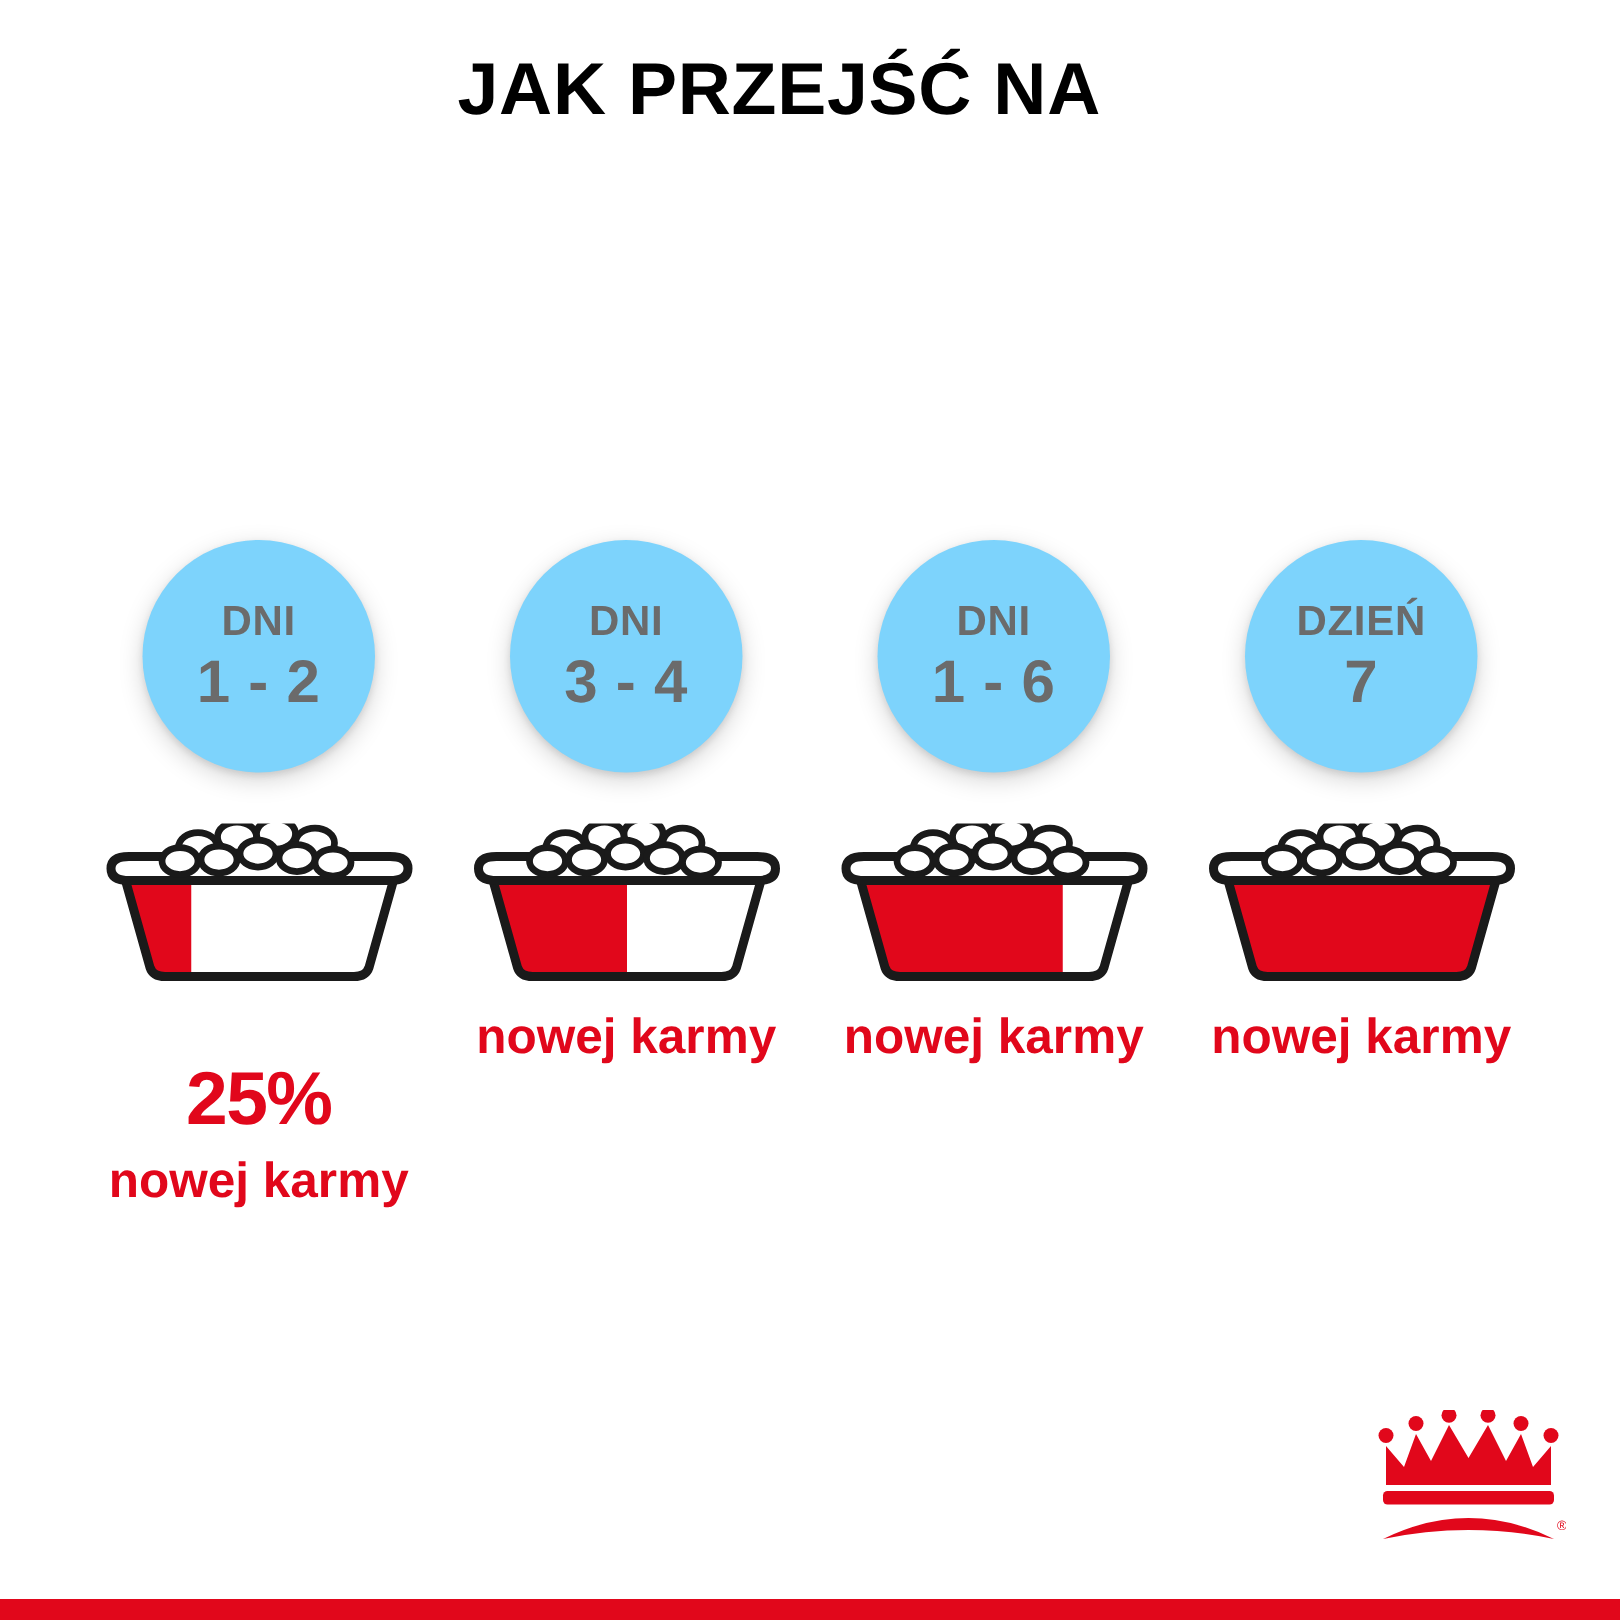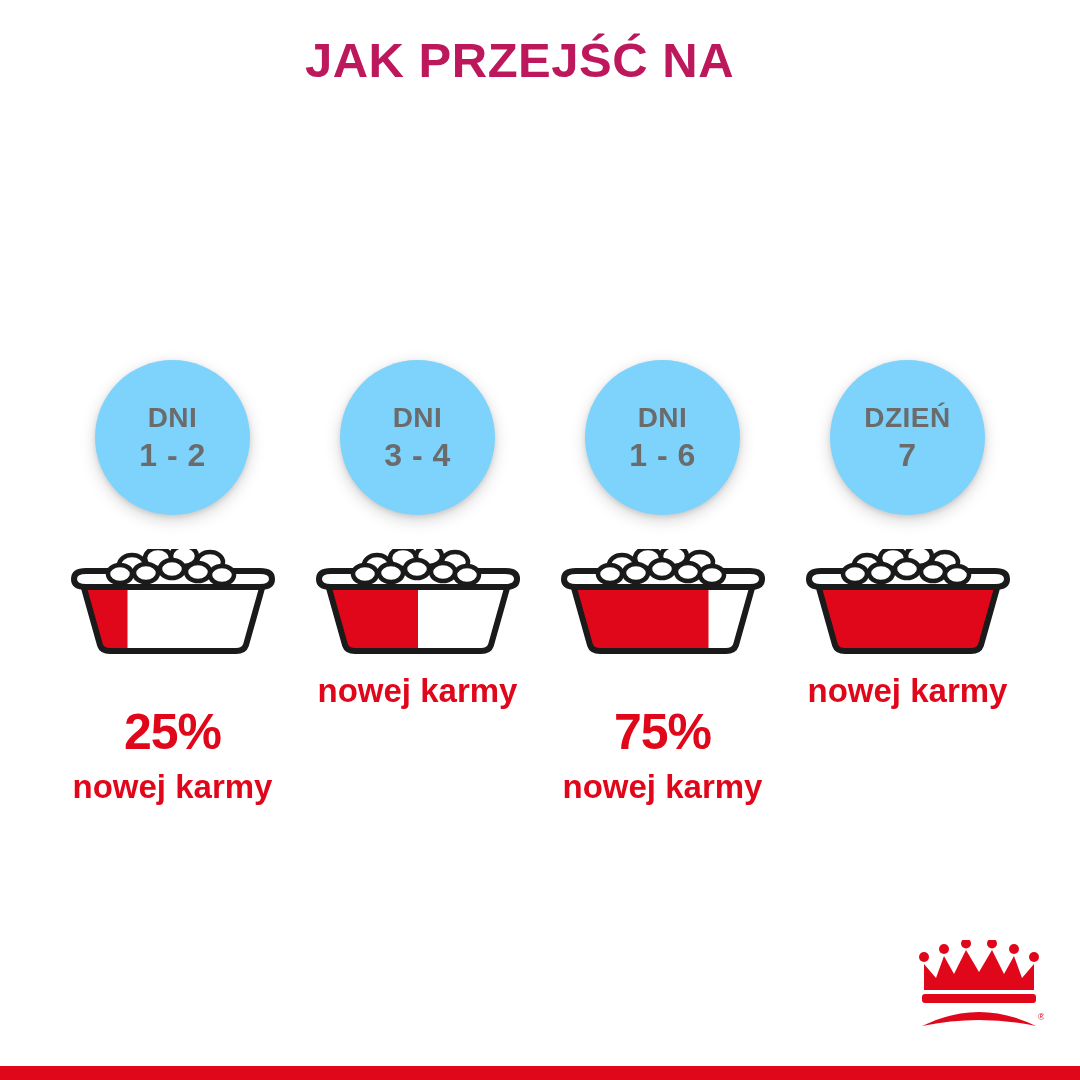--- a/index.html
+++ b/index.html
@@ -16,21 +16,21 @@
     overflow: hidden;
   }
 
   
   .title {
     position: absolute;
     top: 32px;
     left: 0;
     width: 1039px;
     text-align: center;
-    color: #be185d;
+    color: #000000;
     font-weight: bold;
     font-size: 49px;
     line-height: 1.18;
     letter-spacing: 0.5px;
   }
   .title .line { display: block; white-space: pre; }
 
   
   .steps {
     position: absolute;
@@ -71,21 +71,21 @@
     color: #6b6b6b;
   }
   .bubble .b-top {
     font-size: 28px;
     font-weight: bold;
     letter-spacing: 0.5px;
     line-height: 1;
     margin-bottom: 7px;
   }
   .bubble .b-bot {
-    font-size: 32px;
+    font-size: 40px;
     font-weight: bold;
     line-height: 1;
     letter-spacing: 0.5px;
   }
 
   
   .bowl-wrap {
     margin-top: 24px;
     width: 230px;
     height: 115px;
@@ -252,21 +252,20 @@
           <ellipse cx="150" cy="13" rx="13" ry="10"></ellipse>
           <ellipse cx="60" cy="25" rx="12" ry="9"></ellipse>
           <ellipse cx="86" cy="24" rx="12" ry="9"></ellipse>
           <ellipse cx="112" cy="20" rx="12" ry="9"></ellipse>
           <ellipse cx="138" cy="23" rx="12" ry="9"></ellipse>
           <ellipse cx="162" cy="26" rx="12" ry="9"></ellipse>
         </g>
       </svg>
     </div>
 
-    <div class="pct">75%</div>
     <div class="pct-sub">nowej karmy</div>
   </div>
 
   <div class="step">
     <div class="bubble-wrap">
       <div class="bubble">
         <span class="b-top">DZIEŃ</span>
         <span class="b-bot">7</span>
       </div>
     </div>

